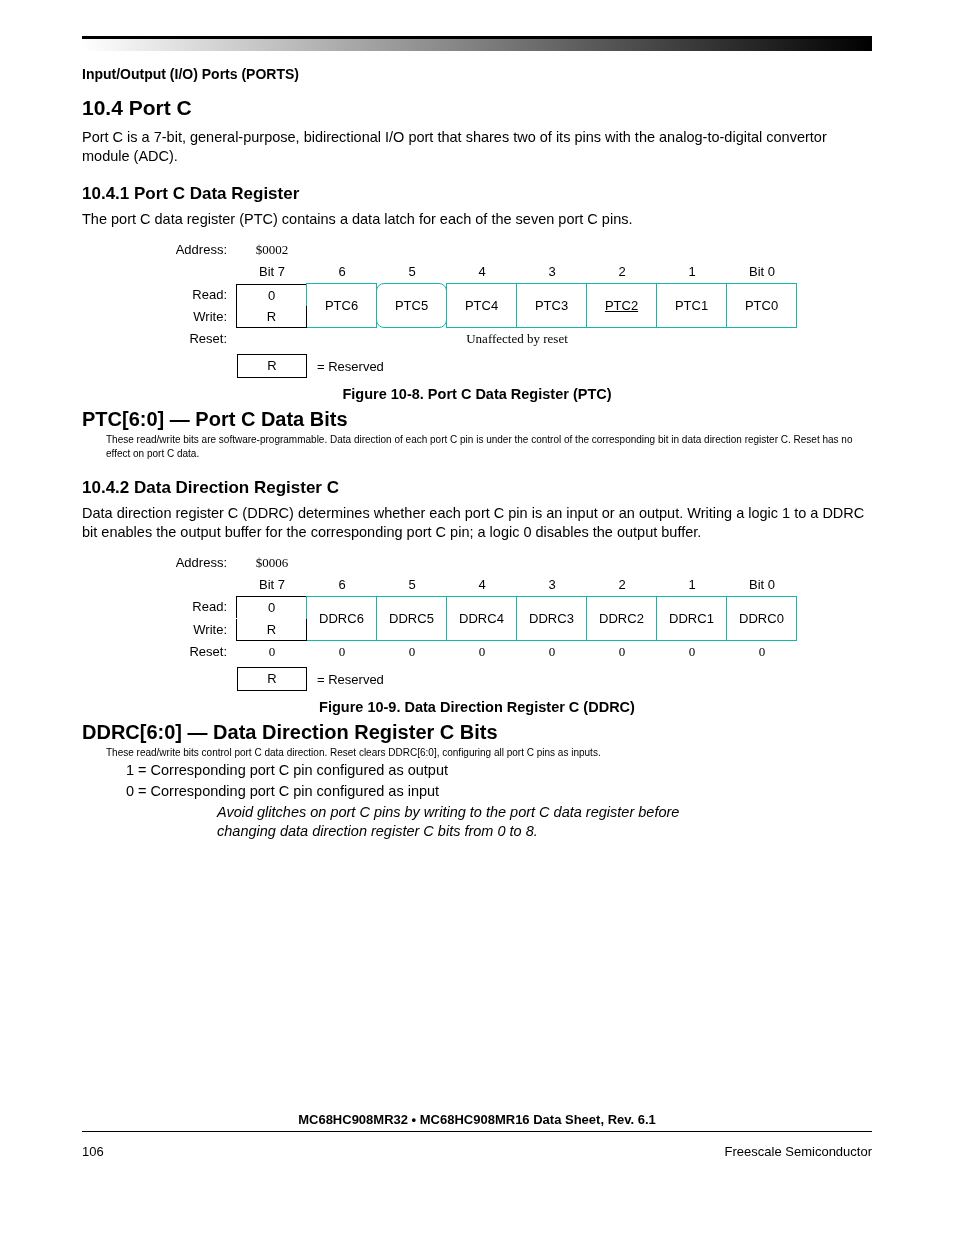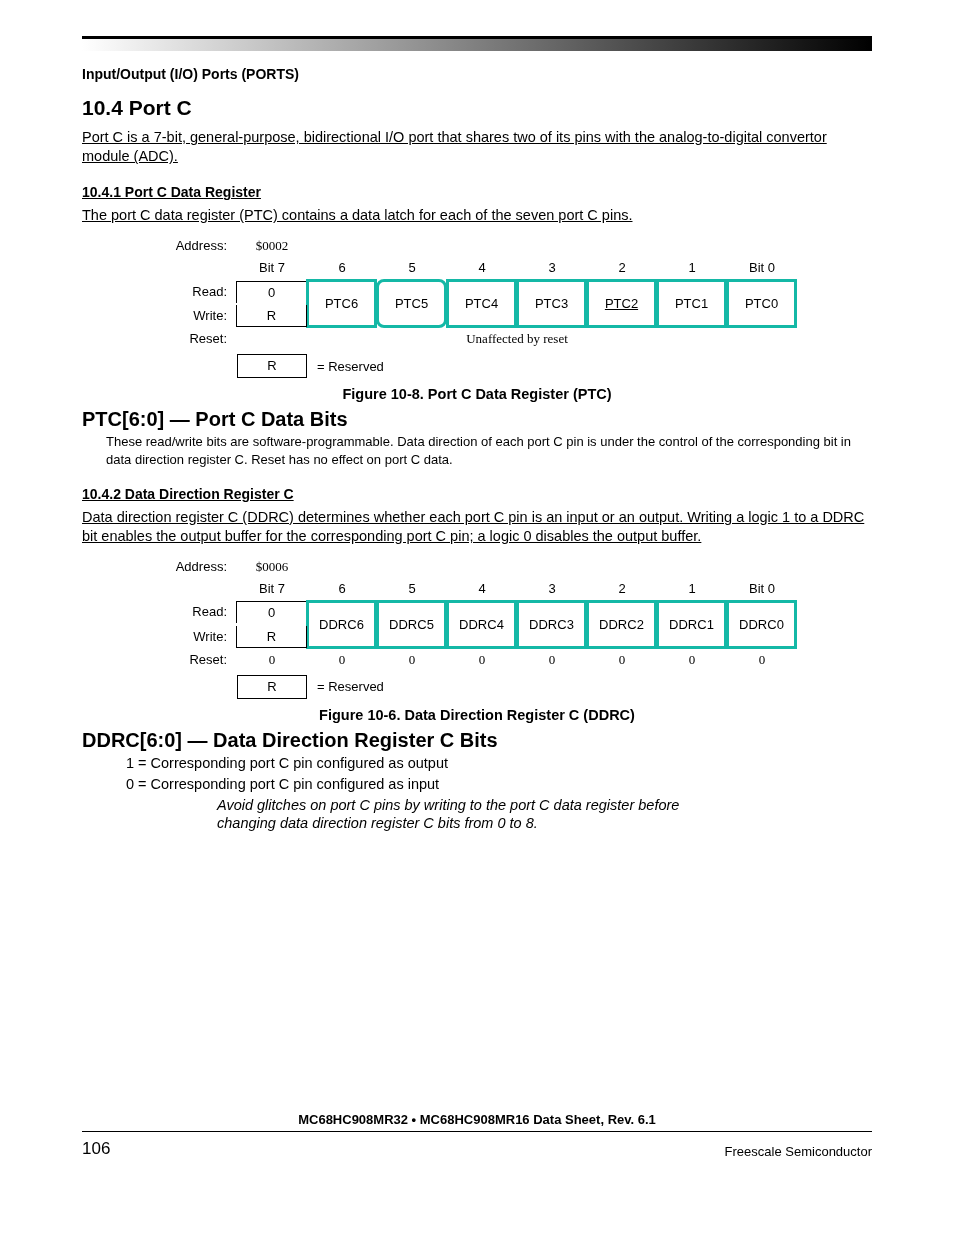--- a/index.html
+++ b/index.html
@@ -28,56 +28,56 @@
     font-size: 14px;
     font-weight: bold;
   }
   .content {
     position: absolute;
     top: 92px;
     left: 82px;
     right: 82px;
   }
   h2 { font-size: 21px; font-weight: bold; margin: 4px 0 8px 0; }
-  h3 { font-size: 14px; font-weight: bold; margin: 18px 0 4px 0; text-decoration: underline; }
+  h3 { font-size: 17px; font-weight: bold; margin: 18px 0 4px 0; }
   h4 { font-size: 20px; font-weight: bold; margin: 6px 0 2px 0; }
-  p.body { font-size: 14.5px; line-height: 1.32; margin: 6px 0 0 0; text-decoration: underline; }
-  p.desc { font-size: 13px; line-height: 1.32; margin: 2px 0 0 24px; }
+  p.body { font-size: 14.5px; line-height: 1.32; margin: 6px 0 0 0; }
+  p.desc { font-size: 10px; line-height: 1.32; margin: 2px 0 0 24px; }
   p.opt  { font-size: 14.5px; line-height: 1.3; margin: 2px 0 0 44px; }
   .figcap { text-align: center; font-size: 14.5px; font-weight: bold; margin: 8px 0 0 0; }
   .note-title { text-align: center; font-style: italic; font-weight: bold; font-size: 15px; margin: 10px 0 0 0; }
   .note-body { font-style: italic; font-size: 14.5px; line-height: 1.3; margin: 2px auto 0 auto; width: 520px; }
 
   
   .regwrap { margin: 10px auto 0 auto; width: 640px; font-size: 13px; }
   .reg {
     display: grid;
     grid-template-columns: 80px repeat(8, 70px);
     align-items: center;
   }
   .lab { text-align: right; padding-right: 10px; height: 22px; line-height: 22px; }
   .cell { text-align: center; height: 22px; line-height: 22px; font-family: Liberation Serif, serif; }
   .hcell { text-align: center; height: 22px; line-height: 22px; }
   .bitcell {
-    border: 3px solid #14b8a6;
+    border: 1px solid #14b8a6;
     text-align: left;
     display: flex;
     align-items: center;
     justify-content: center;
     margin-left: -1px;
   }
   .bit7top { border: 1px solid #000; border-bottom: none; text-align: center; height: 21px; line-height: 21px; margin-left: -1px; }
   .bit7bot { border: 1px solid #000; border-top: none; text-align: center; height: 21px; line-height: 21px; margin-left: -1px; }
   .reserved-row { display: grid; grid-template-columns: 80px 70px auto; align-items: center; margin-top: 4px; }
   .rbox { border: 1px solid #000; text-align: center; height: 22px; line-height: 22px; }
   .rlabel { padding-left: 10px; font-size: 13px; }
 
   .footer-rule { position: absolute; left: 82px; right: 82px; bottom: 103px; border-top: 1px solid #000; }
   .footer-title { position: absolute; left: 0; right: 0; bottom: 108px; text-align: center; font-size: 13px; font-weight: bold; }
-  .pagenum { position: absolute; left: 82px; bottom: 76px; font-size: 17px; }
+  .pagenum { position: absolute; left: 82px; bottom: 76px; font-size: 13px; }
   .vendor  { position: absolute; right: 82px; bottom: 76px; font-size: 13px; }
 </style>
 </head>
 <body>
 
 <div class="topbar-outer"></div>
 <div class="header">Input/Output (I/O) Ports (PORTS)</div>
 
 <div class="content">
 
@@ -186,24 +186,25 @@
       <div class="cell">0</div>
       <div class="cell">0</div>
       <div class="cell">0</div>
       <div class="cell">0</div>
     </div>
     <div class="reserved-row">
       <div></div>
       <div class="rbox">R</div>
       <div class="rlabel">= Reserved</div>
     </div>
-    <p class="figcap">Figure 10-6. Data Direction Register C (DDRC)</p>
+    <p class="figcap">Figure 10-9. Data Direction Register C (DDRC)</p>
   </div>
 
   <h4>DDRC[6:0] — Data Direction Register C Bits</h4>
+  <p class="desc">These read/write bits control port C data direction. Reset clears DDRC[6:0], configuring all port C pins as inputs.</p>
   <p class="opt">1 = Corresponding port C pin configured as output</p>
   <p class="opt">0 = Corresponding port C pin configured as input</p>
 
   <p class="note-body">Avoid glitches on port C pins by writing to the port C data register before changing data direction register C bits from 0 to 8.</p>
 
 </div>
 
 <div class="footer-title">MC68HC908MR32 • MC68HC908MR16 Data Sheet, Rev. 6.1</div>
 <div class="footer-rule"></div>
 <div class="pagenum">106</div>

